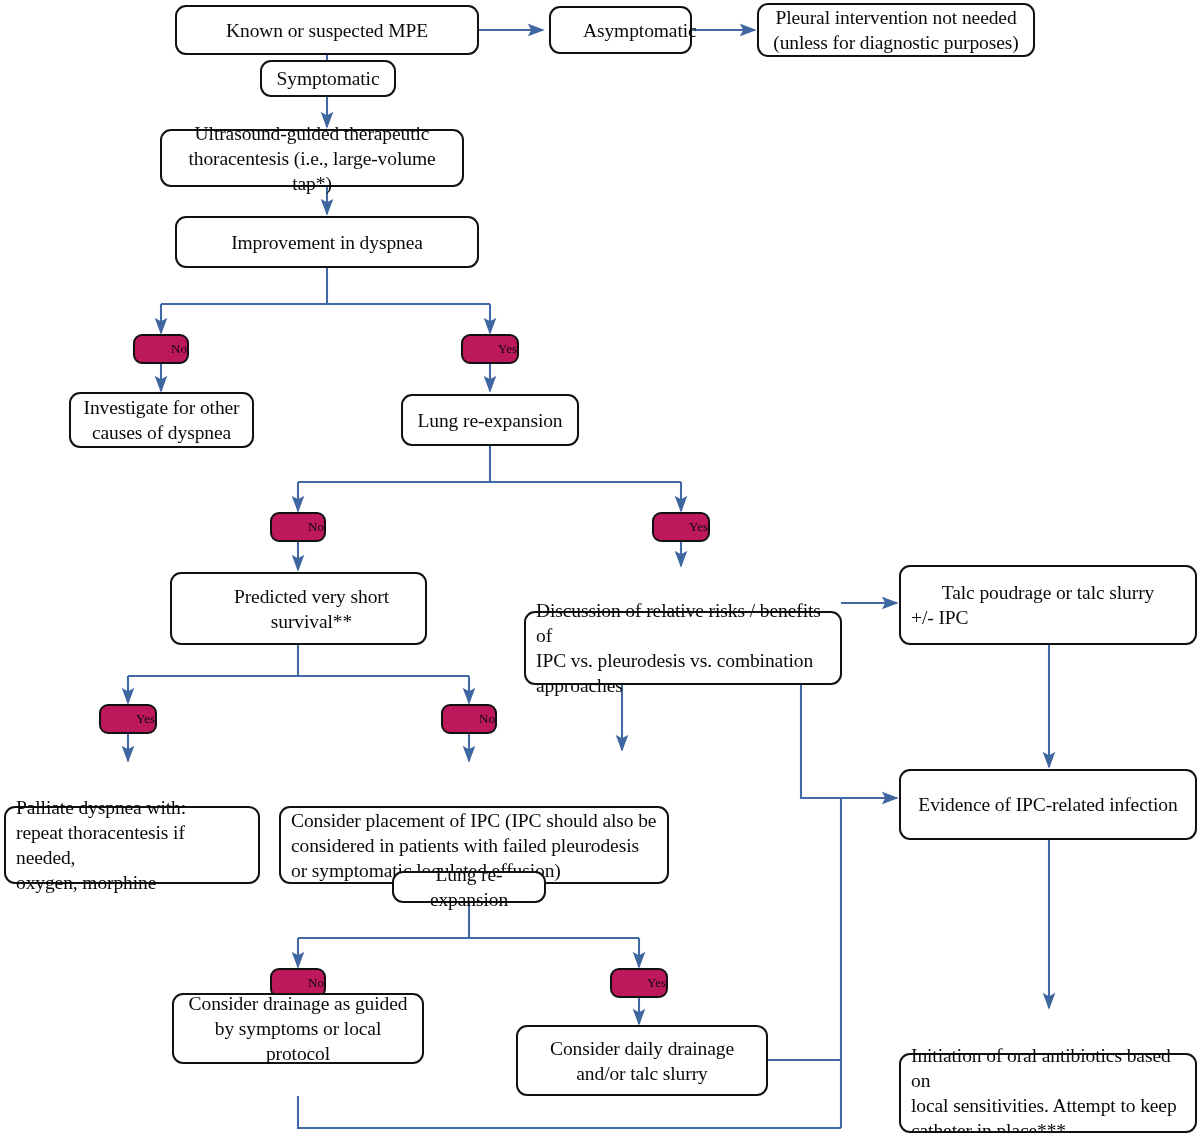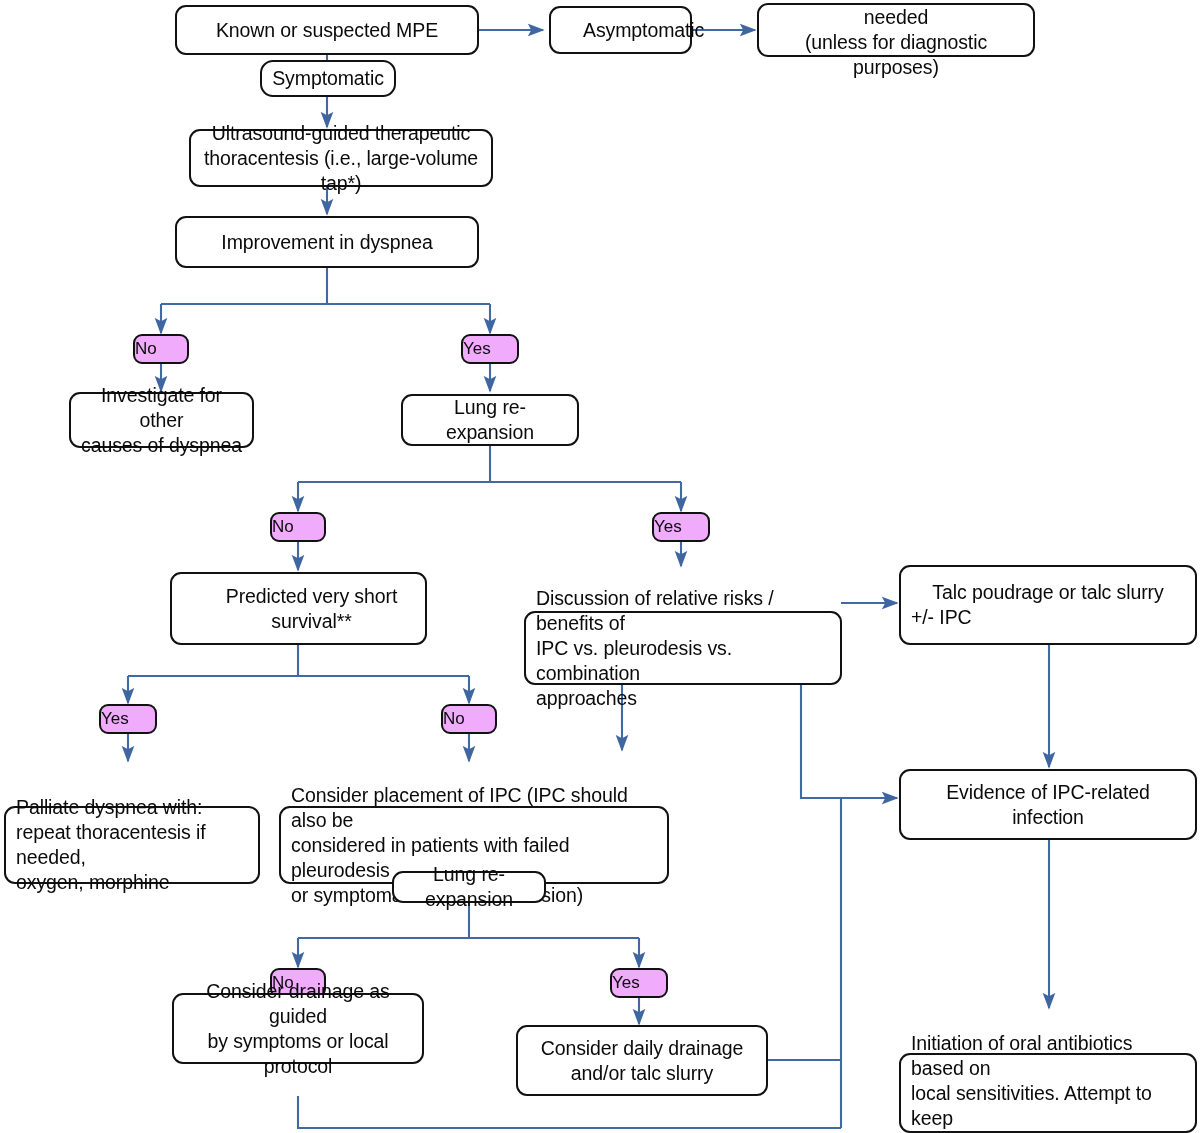--- a/index.html
+++ b/index.html
@@ -5,21 +5,21 @@
   html, body {
     margin: 0;
     padding: 0;
     background: #ffffff;
   }
   #chart-root {
     position: relative;
     width: 1160px;
     height: 1133px;
     background: #ffffff;
-    font-family: Liberation Sans, sans-serif;
+    font-family: Liberation Serif, serif;
   }
   svg.flow-canvas {
     position: absolute;
     top: 0;
     left: 0;
     width: 1200px;
     height: 1133px;
     overflow: visible;
   }
   .node-box {
@@ -40,25 +40,25 @@
   .node-box.left { justify-content: flex-start; text-align: left; margin-top: 43px; }
   .node-box.mixed { justify-content: flex-start; text-align: left; }
   .node-box .txt { width: 100%; white-space: pre-line; }
   .node-box.center .txt { text-align: center; }
   .node-box.left .txt { text-align: left; }
   .label-box {
     position: absolute;
     box-sizing: border-box;
     border: 2.2px solid #111111;
     border-radius: 9px;
-    background: #f0abfc;
+    background: #be185d;
     display: flex;
     align-items: center;
-    justify-content: flex-start;
-    font-size: 17px;
+    justify-content: flex-end;
+    font-size: 13px;
     color: #0a0a0a;
   }
   .talc-line2 { text-align: left; display:block; }
   .talc-line1 { text-align: center; display:block; }
 </style>
 </head>
 <body>
 
 <div id="chart-root">
 
@@ -143,25 +143,25 @@
 
   <div class="node-box center" style="left:549px; top:6px; width:143px; height:48px;padding-left:32px;">
     <span class="txt">Asymptomatic</span>
   </div>
 
   <div class="node-box center" style="left:757px; top:3px; width:278px; height:54px;">
     <span class="txt">Pleural intervention not needed
 (unless for diagnostic purposes)</span>
   </div>
 
-  <div class="node-box center" style="left:260px; top:60px; width:136px; height:37px;border-radius:13px;">
+  <div class="node-box center" style="left:260px; top:60px; width:136px; height:37px;">
     <span class="txt">Symptomatic</span>
   </div>
 
-  <div class="node-box center" style="left:189px; top:129px; width:304px; height:58px;">
+  <div class="node-box center" style="left:160px; top:129px; width:304px; height:58px;">
     <span class="txt">Ultrasound-guided therapeutic
 thoracentesis (i.e., large-volume tap*)</span>
   </div>
 
   <div class="node-box center" style="left:175px; top:216px; width:304px; height:52px;">
     <span class="txt">Improvement in dyspnea</span>
   </div>
 
   <div class="label-box" style="left:133px; top:334px; width:56px; height:30px;">
     <span>No</span>

